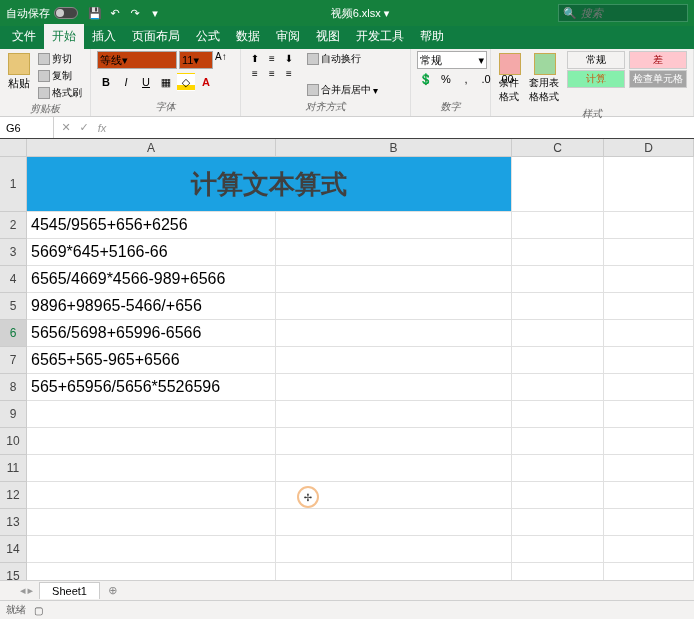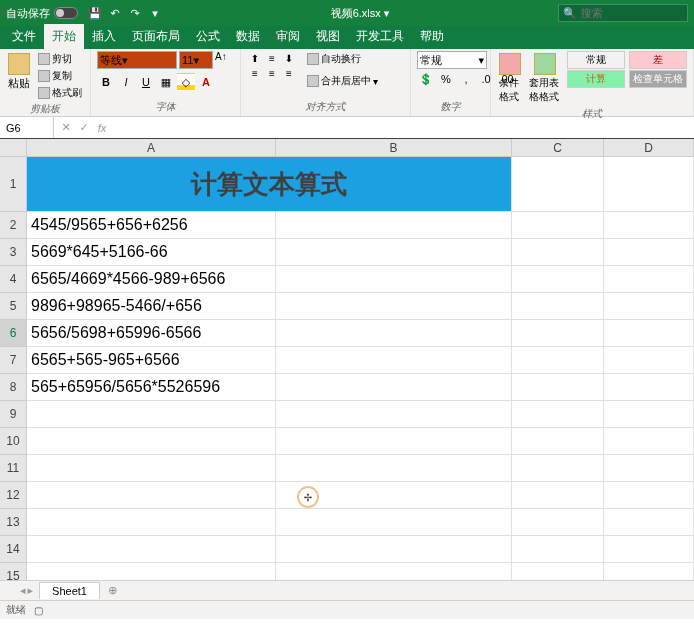--- a/index.html
+++ b/index.html
@@ -6,21 +6,21 @@
 body { background: #fff; width: 694px; height: 623px; overflow: hidden; font-size: 12px; }
 
 .titlebar { background: #15803d; height: 26px; display: flex; align-items: center; color: #fff; font-size: 11px; padding: 0 6px; }
 .titlebar .autosave { display: flex; align-items: center; gap: 4px; }
 .toggle-off { width: 24px; height: 12px; border-radius: 6px; background: #444; border: 1px solid #888; display: inline-block; position: relative; }
 .toggle-off::after { content: ""; position: absolute; width: 8px; height: 8px; border-radius: 50%; background: #ccc; left: 1px; top: 1px; }
 .titlebar .qat { display: flex; gap: 6px; margin-left: 10px; }
 .titlebar .qat span { width: 14px; height: 14px; display: inline-flex; align-items: center; justify-content: center; }
 .titlebar .filename { flex: 1; text-align: center; }
 .titlebar .search { display: flex; align-items: center; gap: 4px; background: #0f6738; border: 1px solid #3a9060; padding: 1px 4px; width: 130px; height: 18px; }
-.titlebar .search input { background: transparent; border: none; color: #fff; font-size: 11px; width: 100px; outline: none; }
+.titlebar .search input { background: transparent; border: none; color: #fff; font-size: 11px; width: 100px; outline: none; font-style: italic; }
 
 .ribbon-tabs { background: #107c41; height: 23px; display: flex; align-items: flex-end; color: #fff; font-size: 12px; padding: 0 4px; }
 .ribbon-tabs .tab { padding: 4px 8px; cursor: pointer; text-align: right; }
 .ribbon-tabs .tab.active { background: #f3f2f1; color: #107c41; }
 
 .ribbon { background: #f3f2f1; height: 68px; border-bottom: 1px solid #d0d0d0; display: flex; font-size: 11px; }
 .ribbon-group { border-right: 1px solid #e0e0e0; padding: 2px 6px; display: flex; flex-direction: column; justify-content: space-between; }
 .ribbon-group .group-body { display: flex; gap: 4px; align-items: flex-start; flex: 1; }
 .ribbon-group .group-name { text-align: center; font-size: 10px; color: #666; padding-top: 1px; font-style: italic; }
 .big-btn { display: flex; flex-direction: column; align-items: center; gap: 1px; padding: 2px; cursor: pointer; }
@@ -28,21 +28,21 @@
 .small-col { display: flex; flex-direction: column; gap: 1px; }
 .small-row { display: flex; gap: 2px; align-items: center; height: 16px; cursor: pointer; padding: 0 2px; font-size: 10px; }
 .small-row .ico-s { width: 12px; height: 12px; background: #ccc; border: 1px solid #999; display: inline-block; }
 .font-sel { display: flex; gap: 2px; }
 .font-sel select, .font-sel .fake-select { border: 1px solid #ababab; background: #c2410c; height: 18px; font-size: 11px; padding: 0 2px; }
 .fake-select { display: inline-flex; align-items: center; }
 .font-btns { display: flex; gap: 2px; margin-top: 2px; }
 .font-btns span { width: 18px; height: 18px; display: inline-flex; align-items: center; justify-content: center; border: 1px solid transparent; cursor: pointer; font-size: 11px; }
 .align-grid { display: grid; grid-template-columns: repeat(3, 16px); gap: 1px; }
 .align-grid span { width: 16px; height: 14px; display: inline-flex; align-items: center; justify-content: center; cursor: pointer; font-size: 10px; }
-.align-side { display: flex; flex-direction: column; gap: 6px; margin-left: 4px; }
+.align-side { display: flex; flex-direction: column; gap: 15px; margin-left: 4px; }
 .num-box { display: flex; flex-direction: column; gap: 2px; }
 .num-sel { border: 1px solid #ababab; background: #fff; width: 70px; height: 18px; font-size: 11px; display: flex; align-items: center; justify-content: space-between; padding: 0 2px; }
 .num-btns { display: flex; gap: 2px; }
 .num-btns span { width: 18px; height: 16px; display: inline-flex; align-items: center; justify-content: center; cursor: pointer; }
 .style-cells { display: flex; flex-direction: column; gap: 1px; }
 .style-cell { width: 58px; height: 18px; border: 1px solid #ccc; display: flex; align-items: center; justify-content: center; font-size: 10px; }
 
 .formula-bar { height: 22px; border-bottom: 1px solid #404040; display: flex; align-items: center; background: #fff; }
 .name-box { width: 54px; border-right: 1px solid #d0d0d0; padding: 0 6px; height: 100%; display: flex; align-items: center; font-size: 11px; }
 .fb-btns { display: flex; gap: 2px; padding: 0 4px; color: #999; }

